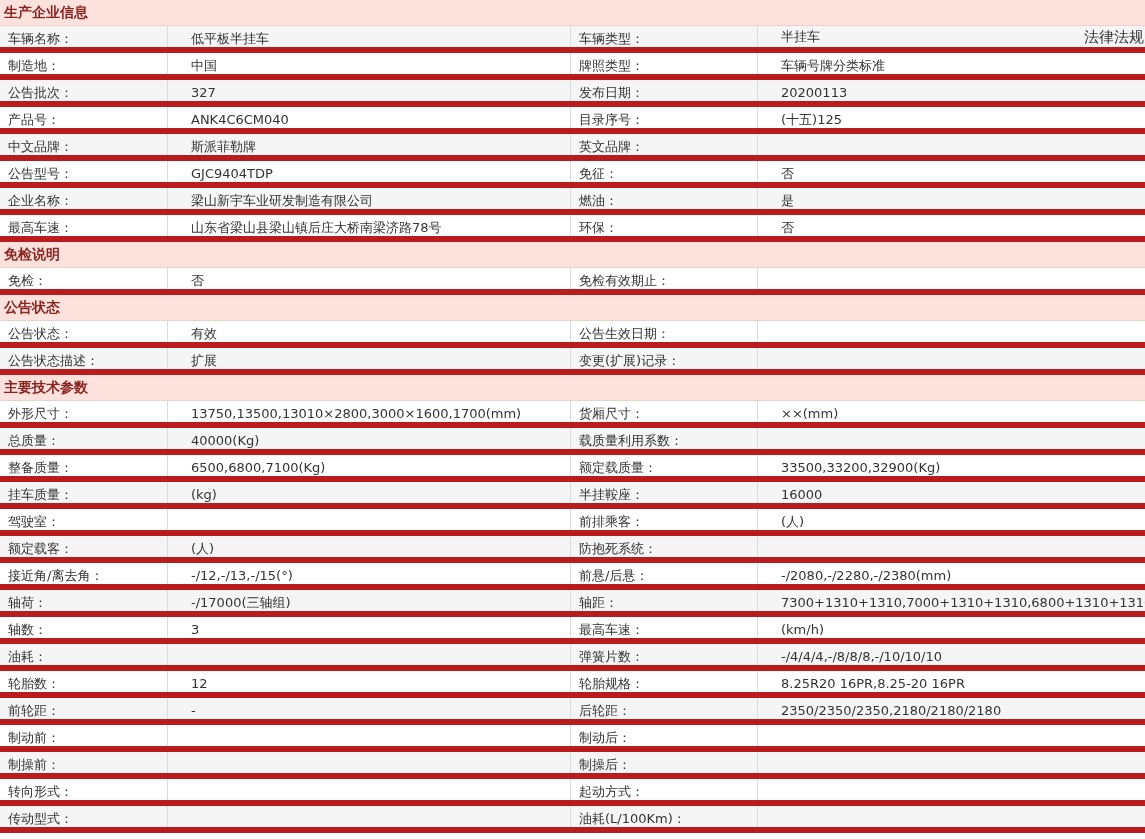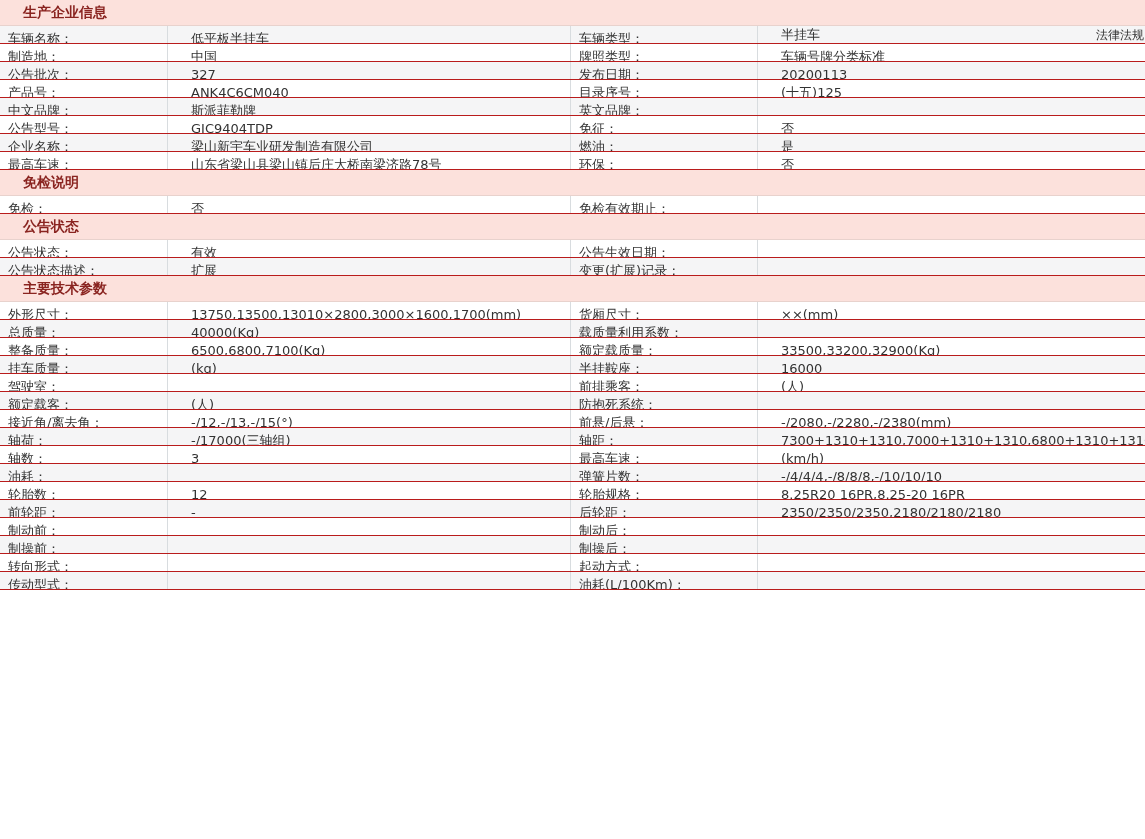--- a/index.html
+++ b/index.html
@@ -14,28 +14,28 @@
     overflow: hidden;
     background: #fff;
   }
   .sec-header {
     height: 26px;
     line-height: 25px;
     background: #fce1dc;
     color: #8a2420;
     font-size: 14px;
     font-weight: bold;
-    padding-left: 23px;
+    padding-left: 4px;
     border-bottom: 1px solid #e8d2cd;
   }
   .row {
     display: grid;
     grid-template-columns: 167px 403px 187px 1fr;
-    height: 18px;
-    border-bottom: 1px solid #b91c1c;
+    height: 27px;
+    border-bottom: 6px solid #b91c1c;
     background: #ffffff;
   }
   .row.shaded { background: #f5f5f6; }
   .cell {
     font-size: 13px;
     color: #333333;
     line-height: 26px;
     white-space: nowrap;
     overflow: hidden;
   }
@@ -43,21 +43,21 @@
   .cell.value { padding-left: 23px; }
   .cell.b-left { border-left: 1px solid #d8dcdf; }
   .v2wrap {
     display: flex;
     justify-content: space-between;
     align-items: center;
     height: 100%;
     gap: 40px;
   }
   .legal-link {
-    font-size: 12px;
+    font-size: 15px;
     color: #333333;
     padding-right: 1px;
     cursor: pointer;
   }
 </style>
 </head>
 <body>
 
 <div id="page">
     <div class="sec">

